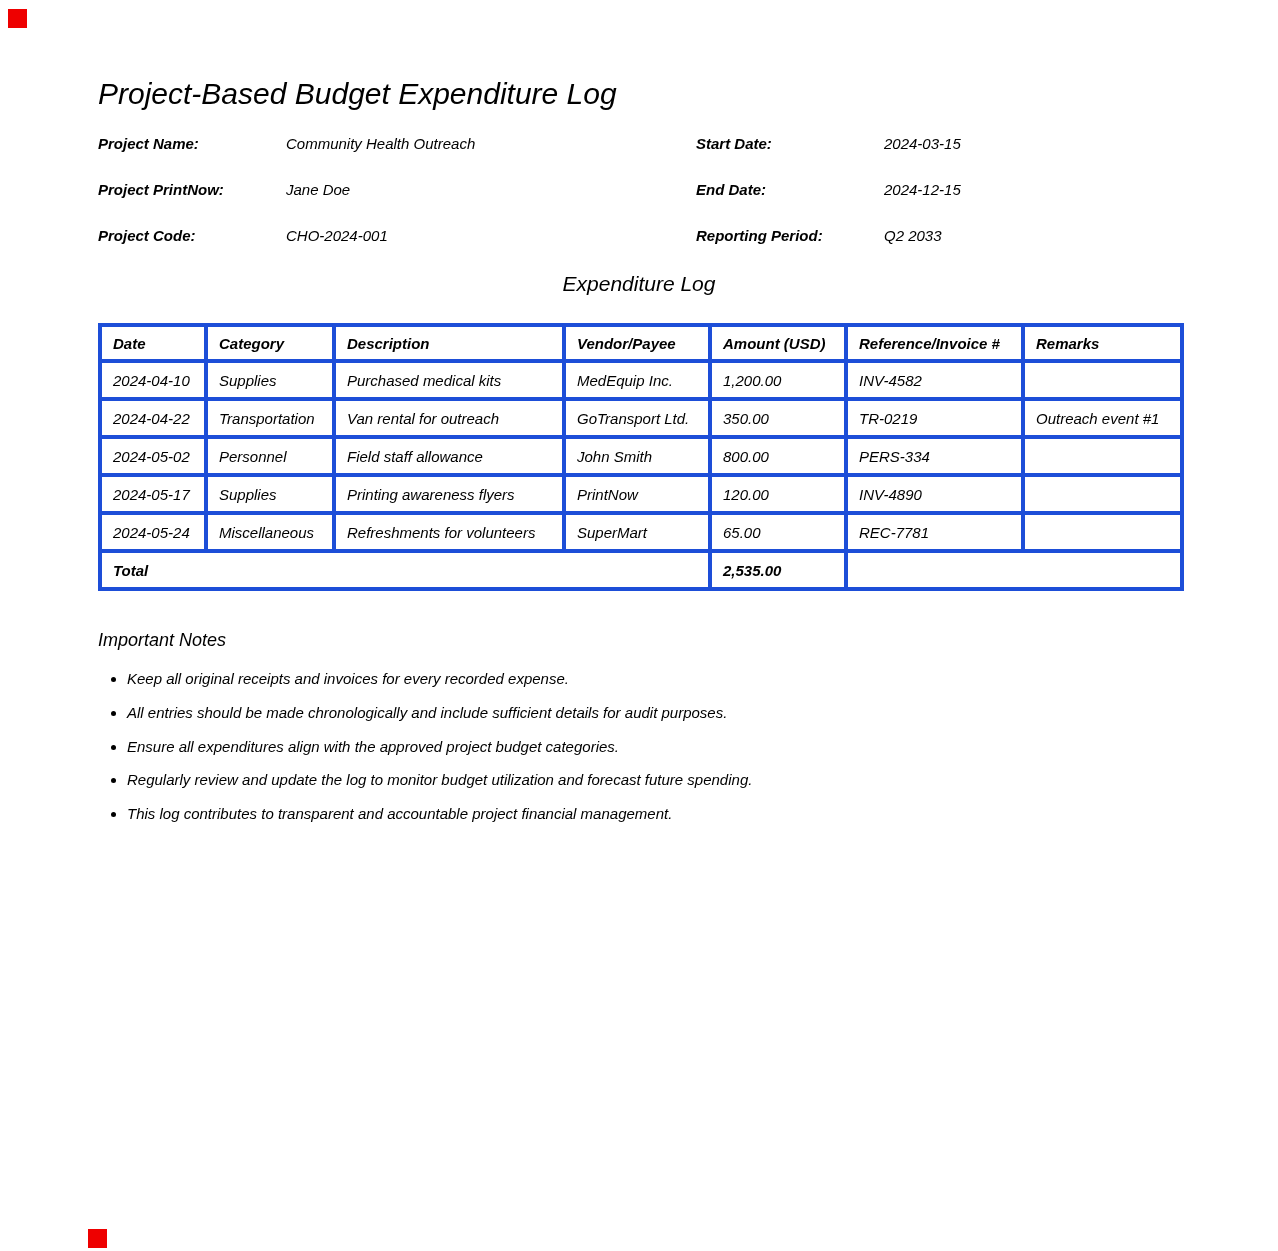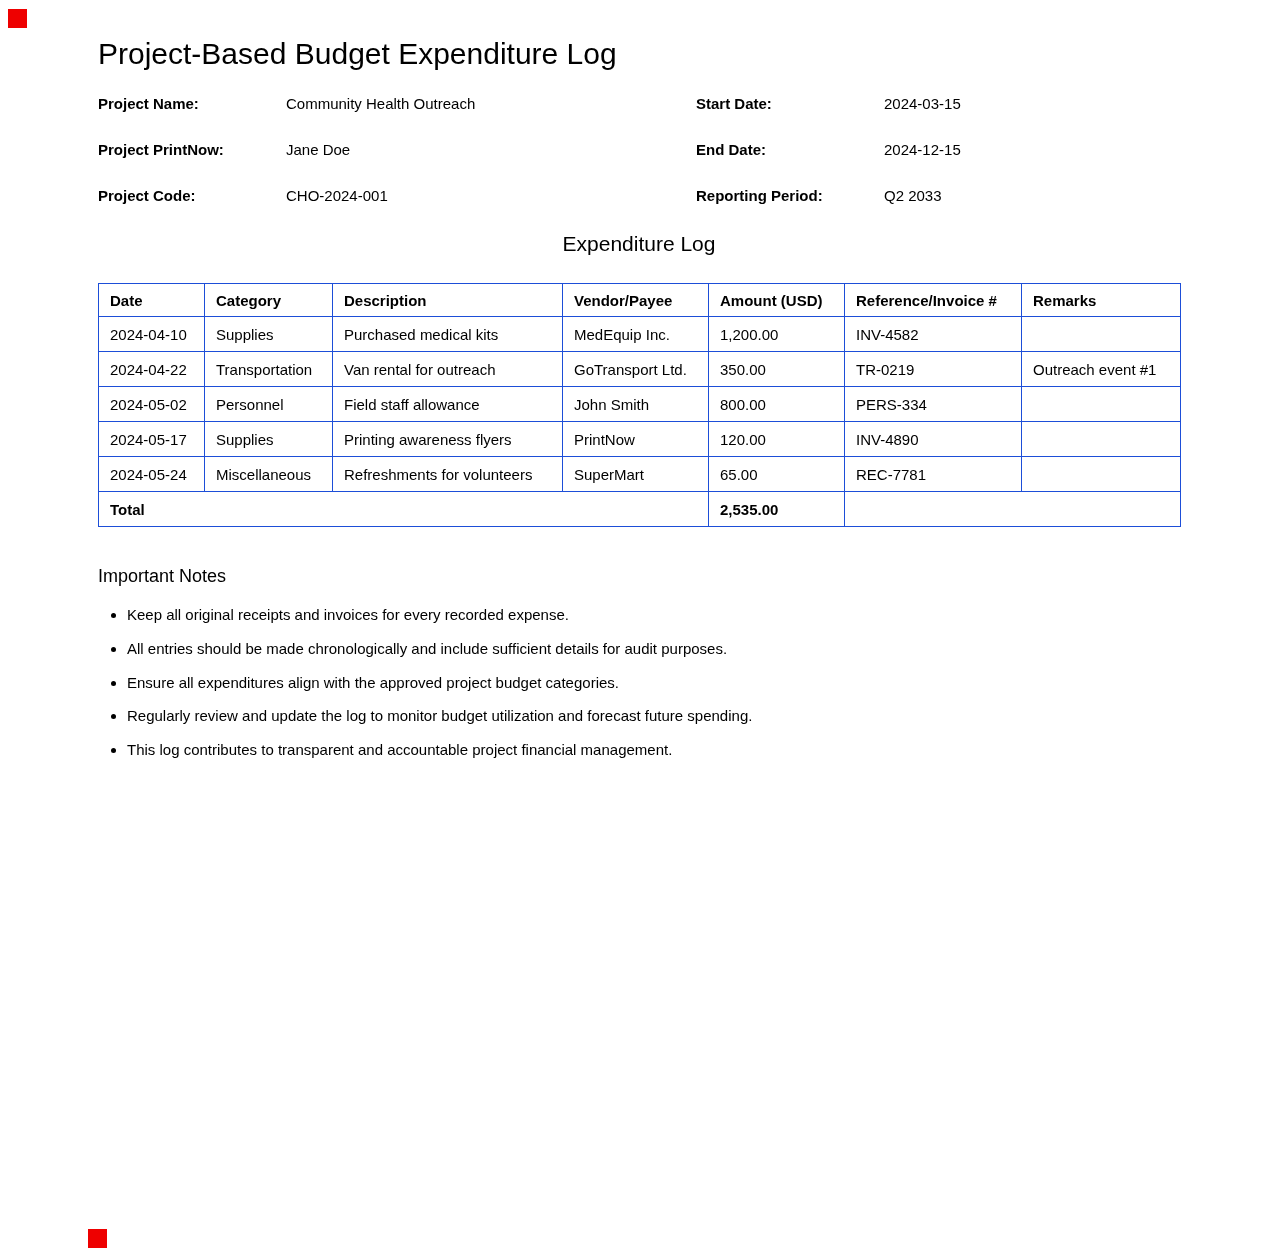--- a/index.html
+++ b/index.html
@@ -1,31 +1,31 @@
 <!DOCTYPE html>
 <html><head>
 <meta charset="utf-8">
 <style>
   html,body{margin:0;padding:0;background:#ffffff;color:#000000;
     font-family:"Liberation Sans","DejaVu Sans",sans-serif;}
   .page{position:relative;width:1278px;height:1251px;background:#ffffff;overflow:hidden;}
-  .content{padding:36px 98px 0 98px;}
+  .content{padding:76px 98px 0 98px;font-style:italic;}
 
   h1.doc-title{font-size:30px;font-weight:400;line-height:35px;margin:0 0 20px 0;}
 
   .meta{display:grid;grid-template-columns:168px 390px 168px auto;
     font-size:15px;line-height:26px;gap:20px;}
   .m-label{font-weight:700;}
   .m-value{font-weight:400;}
 
   h2.section-heading{font-size:21px;font-weight:400;line-height:25px;margin:22px 0 0 0;text-align:center;}
 
   table.exp{border-collapse:collapse;table-layout:fixed;width:1082px;
     margin-top:27px;font-size:15px;}
-  table.exp th,table.exp td{border:1px solid #1d4ed8;padding:0 11px;
+  table.exp th,table.exp td{border:4px solid #1d4ed8;padding:0 11px;
     text-align:left;vertical-align:middle;overflow:hidden;white-space:nowrap;}
   table.exp th{font-weight:700;height:32px;}
   table.exp td{font-weight:400;height:34px;}
   table.exp .bold{font-weight:700;}
 
   h3.notes-heading{font-size:18px;font-weight:400;line-height:22px;margin:38px 0 0 0;}
   ul.notes{margin:15px 0 0 0;padding-left:21px;font-size:15px;line-height:25.8px;}
   ul.notes li{margin:8px;padding:0;}
 
   .marker{position:absolute;width:19px;height:19px;}

